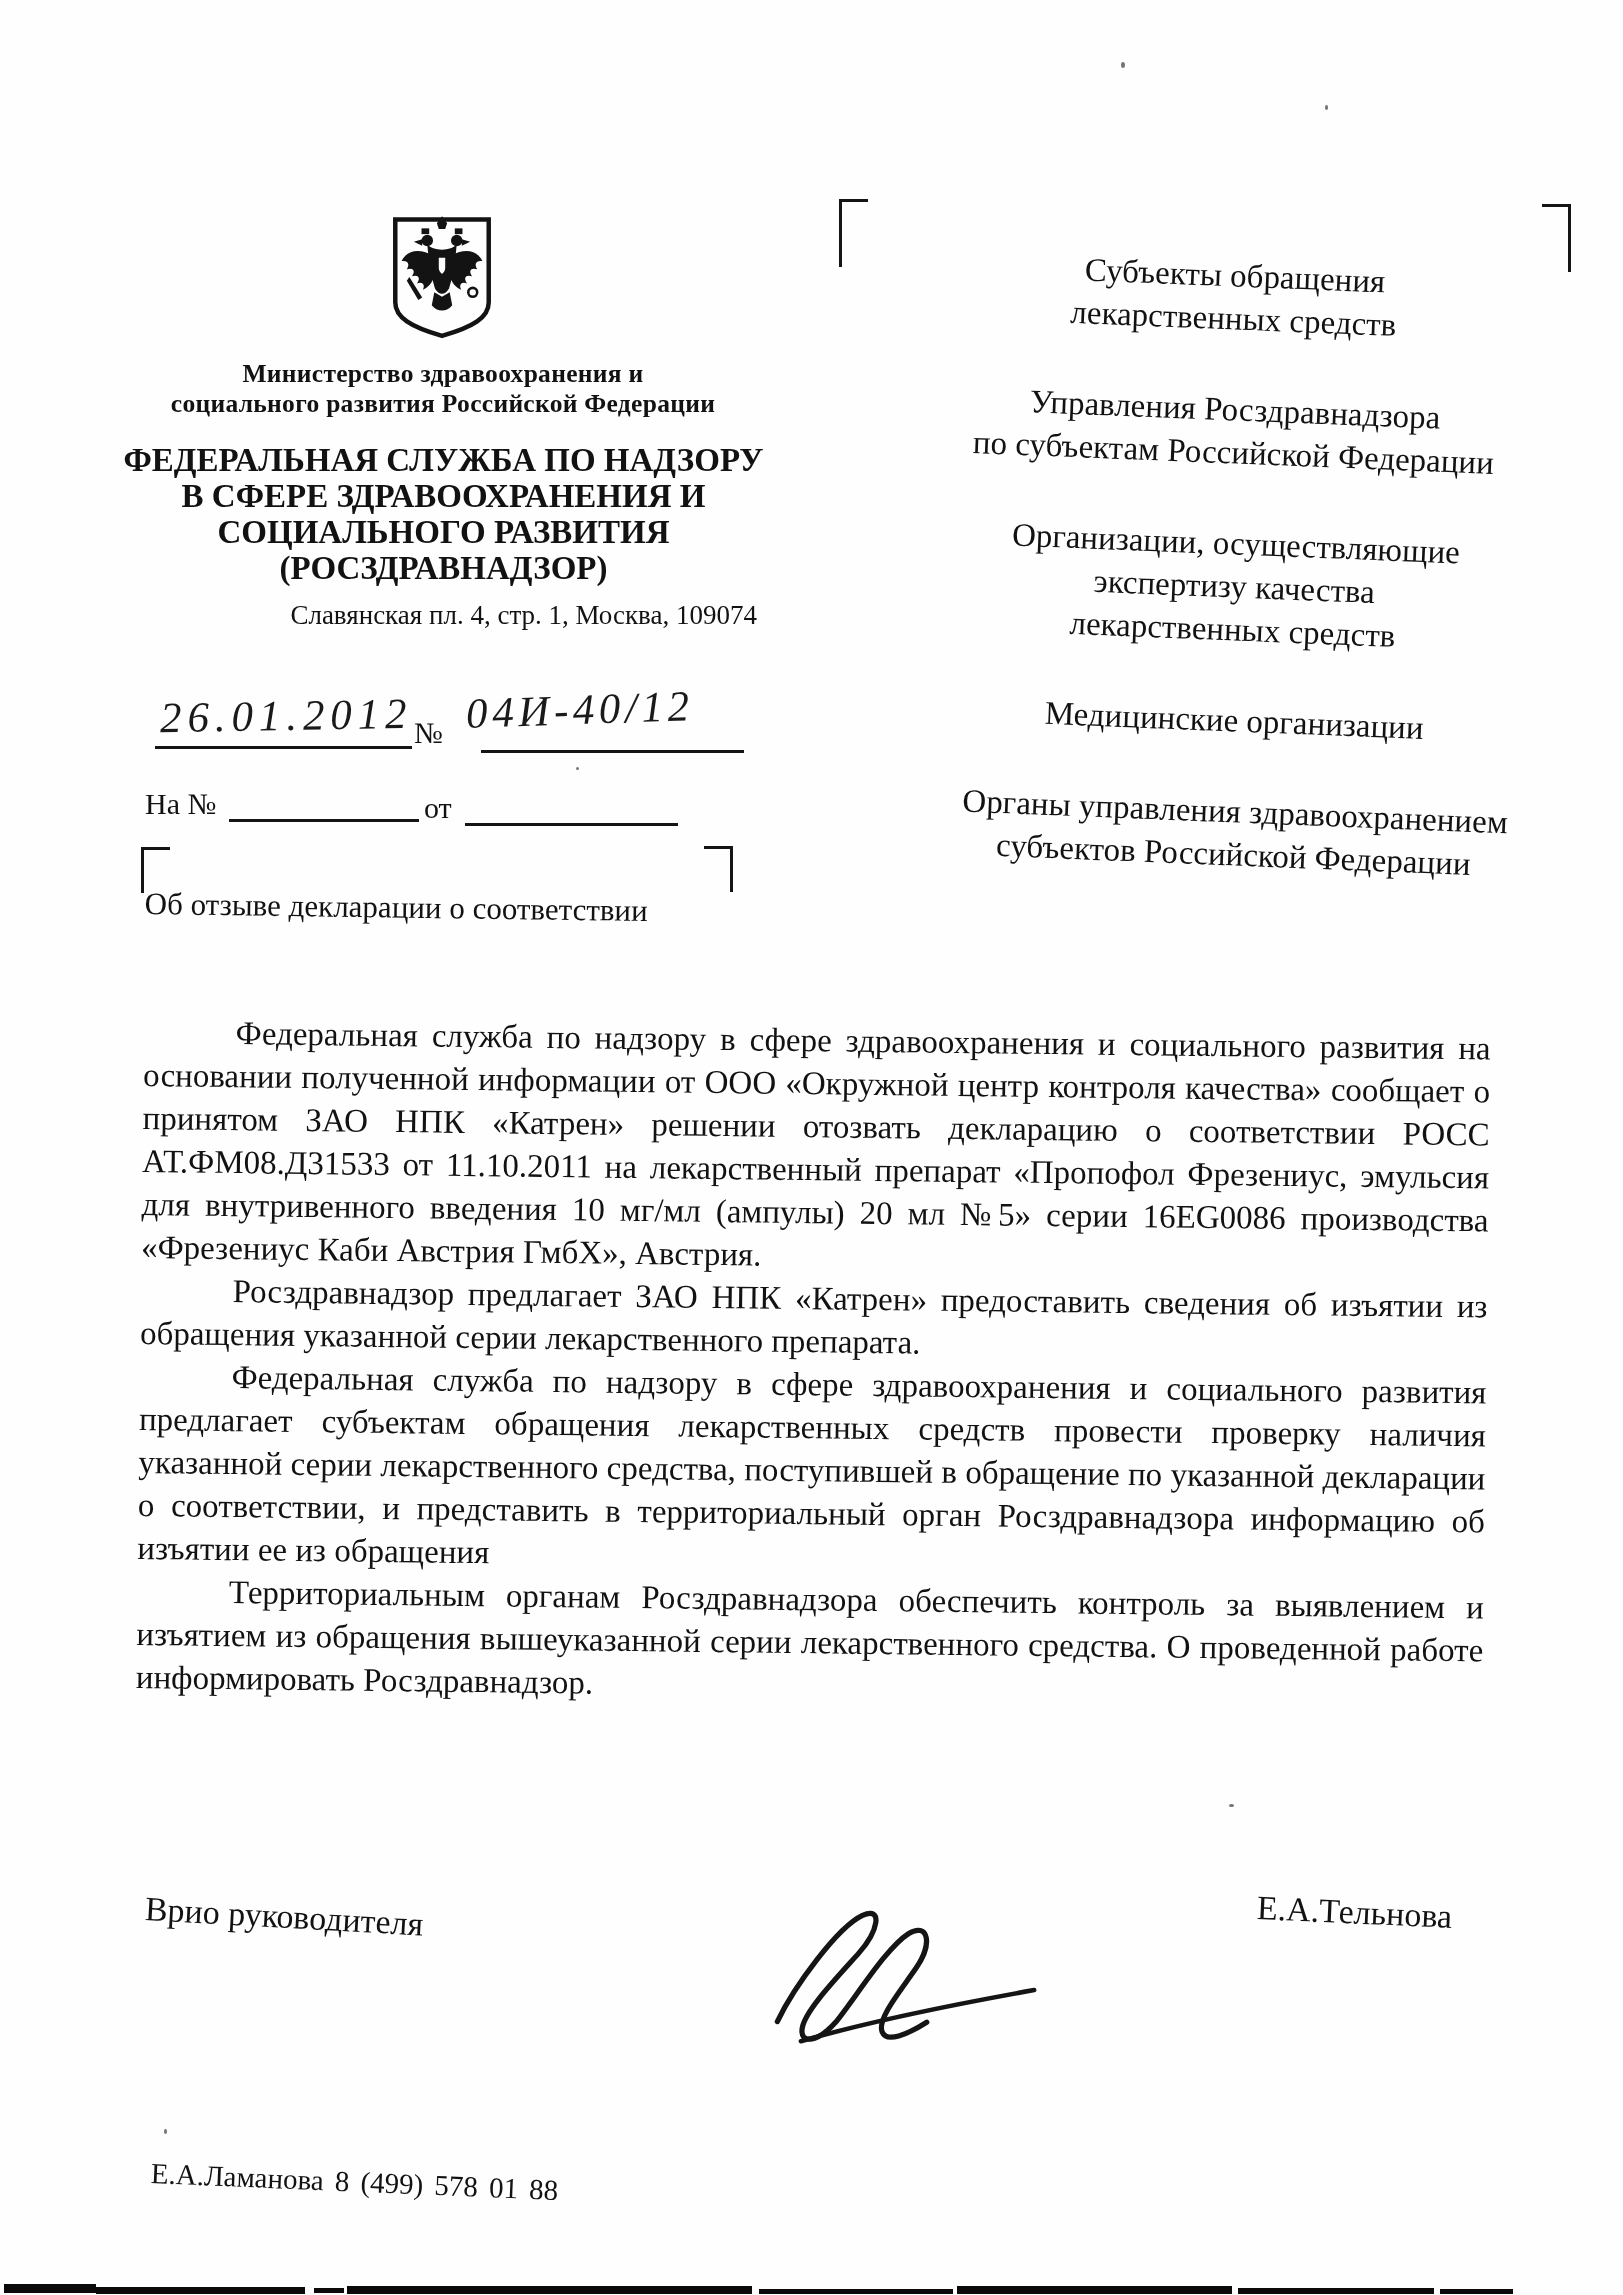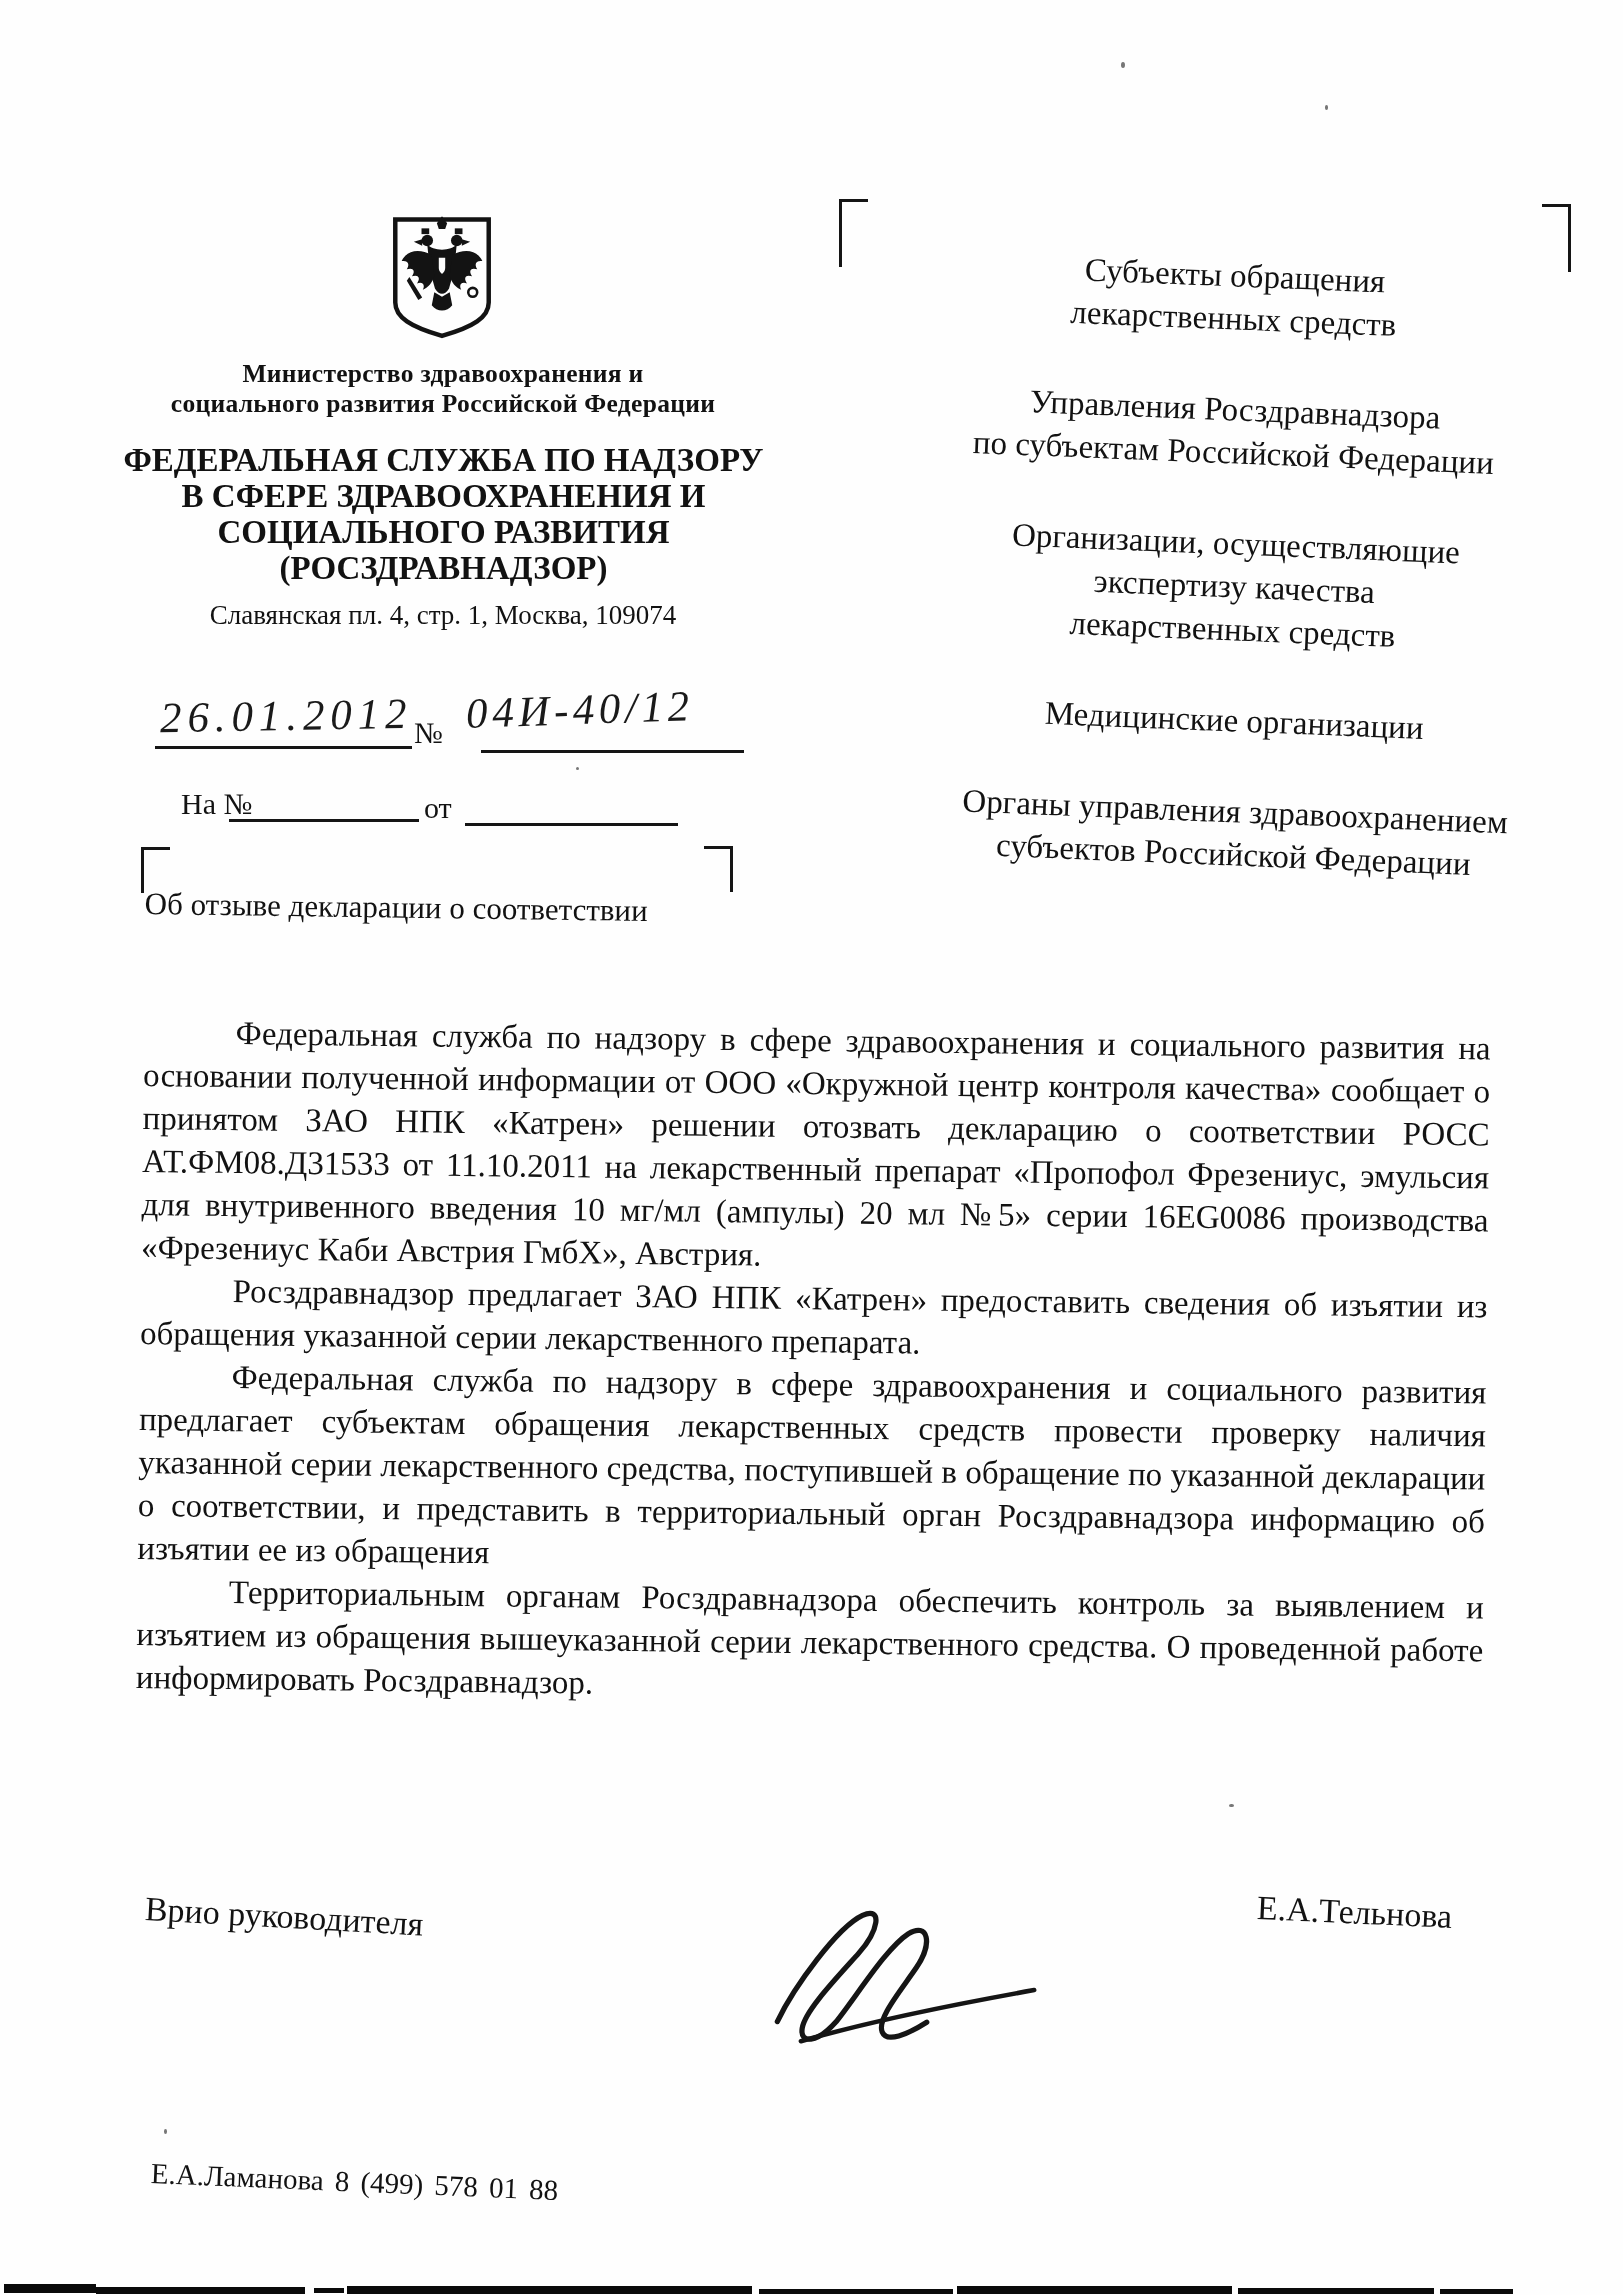--- a/index.html
+++ b/index.html
@@ -13,32 +13,32 @@
     overflow:hidden;
   }
   .abs{position:absolute;}
   .pre{white-space:pre-line;}
   .center{text-align:center;}
 
   
   .emblem{left:387px;top:213px;width:110px;height:128px;}
   .ministry{left:129px;top:359px;width:628px;font-size:25.5px;font-weight:bold;line-height:29.5px;letter-spacing:0.3px;}
   .service{left:113px;top:442px;width:661px;font-size:33px;font-weight:bold;line-height:36px;}
-  .address{left:129px;top:600px;width:628px;font-size:27px;}
+  .address{left:129px;top:600px;width:628px;font-size:27px;text-align:right;}
   .phone{left:129px;top:627px;width:628px;font-size:27px;}
 
   
   .hand{font-style:italic;font-size:43px;letter-spacing:5.9px;color:#1a1a1a;}
   .hand-date{left:160px;top:691px;transform:rotate(-1deg);}
   .hand-num{left:466px;top:685px;transform:rotate(-2deg);letter-spacing:4.6px;}
   .num-sign{left:414px;top:716px;font-size:30px;}
   .rule{background:#151515;height:2.6px;}
   .rule-date{left:155px;top:746px;width:257px;}
   .rule-num{left:481px;top:750px;width:263px;}
-  .ref-label{left:145px;top:787px;font-size:30px;margin-left:36px;}
+  .ref-label{left:145px;top:787px;font-size:30px;}
   .rule-ref1{left:229px;top:819px;width:190px;}
   .ref-from{left:424px;top:791px;font-size:30px;}
   .rule-ref2{left:465px;top:823px;width:213px;}
 
   
   .corner{width:26px;height:43px;border-top:3.3px solid #151515;}
   .corner.cl{border-left:3.3px solid #151515;}
   .corner.cr{border-right:3.3px solid #151515;}
   .c-subj-l{left:141px;top:847px;}
   .c-subj-r{left:704px;top:846px;}

